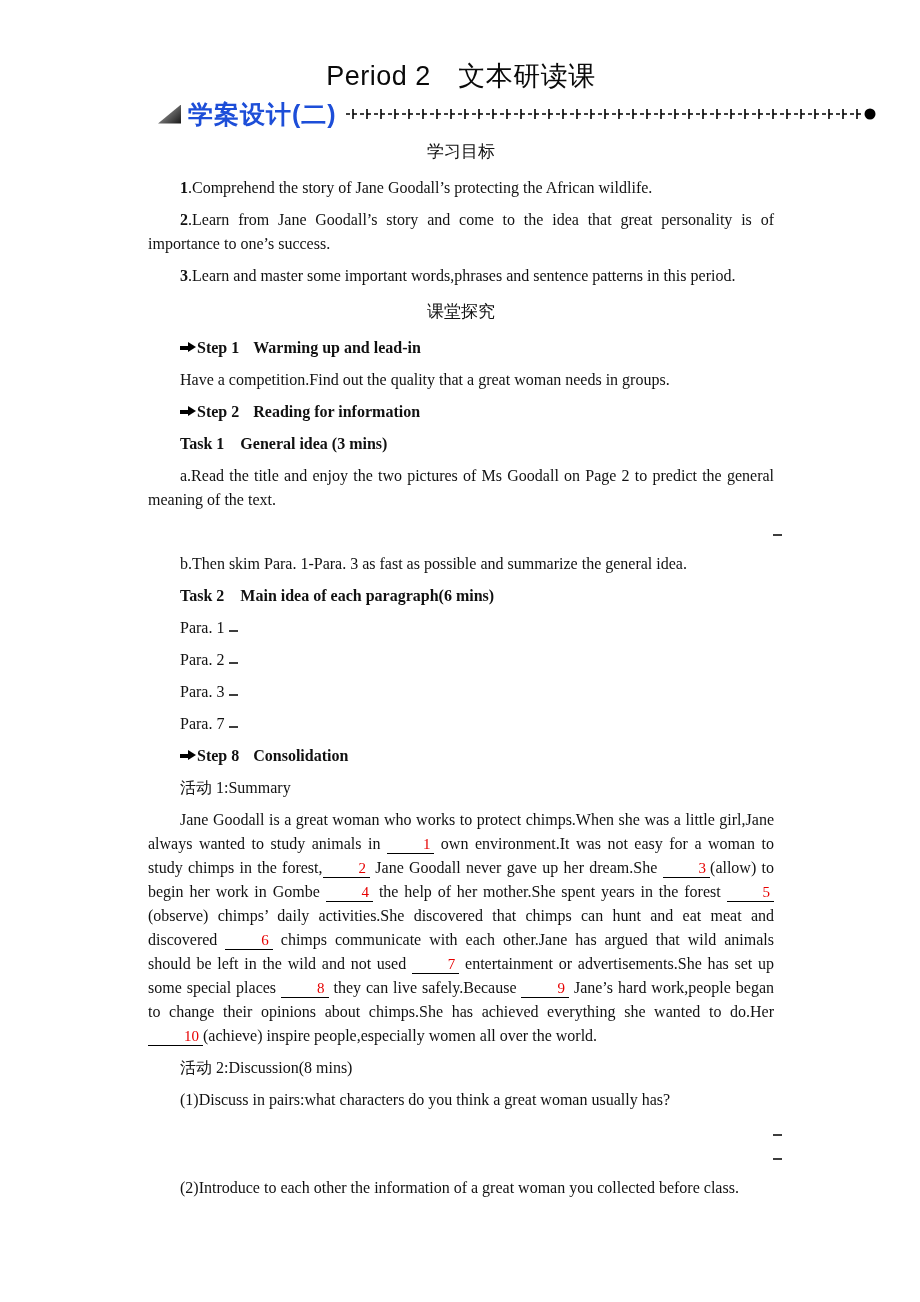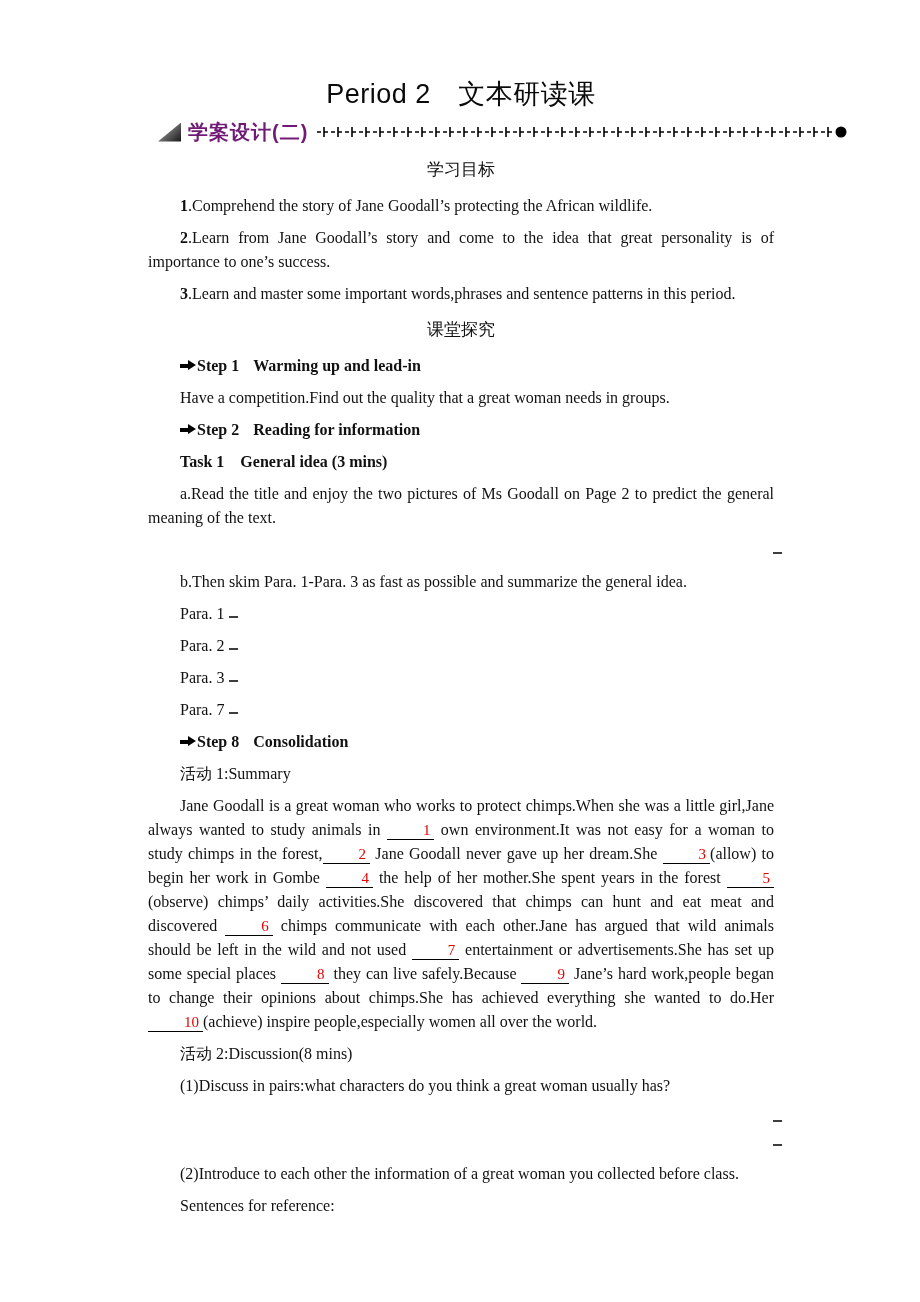--- a/index.html
+++ b/index.html
@@ -1,42 +1,42 @@
 <!DOCTYPE html>
 <html><head>
 <meta charset="utf-8">
 <style>
   html,body{margin:0;padding:0;background:#ffffff;}
   .page{
     position:relative;
     width:920px;height:1302px;
     margin:0 auto;background:#fff;
     box-sizing:border-box;
-    padding:76px 138px 0 140px;
+    padding:58px 138px 0 140px;
     font-family:"Liberation Serif","DejaVu Serif",serif;
     font-size:16px;line-height:24px;color:#111;
   }
   .title{
     margin:0 0 4px 0;text-align:center;
     font-family:"Liberation Sans","DejaVu Sans",sans-serif;
     font-weight:500;font-size:27px;line-height:36px;color:#0a0a0a;
     letter-spacing:0.5px;
   }
   .banner{
     display:flex;align-items:center;gap:7px;
     margin:6px 0 8px 18px;height:28px;
   }
   .tri{
     display:inline-block;width:23px;height:19px;flex:0 0 auto;
     background:linear-gradient(135deg,#b5b5b5 0%,#6e6e6e 45%,#161616 100%);
     clip-path:polygon(0 100%,100% 0,100% 100%);
   }
   .banner-label{
     font-family:"Liberation Sans","DejaVu Sans",sans-serif;
-    font-weight:bold;font-size:20px;line-height:26px;color:#701a75;
+    font-weight:bold;font-size:25px;line-height:26px;color:#1d4ed8;
     letter-spacing:1px;white-space:nowrap;
   }
   .ruler{flex:0 0 auto;display:block;margin-left:2px;}
   .chead{margin:12px;text-align:center;text-indent:0;font-size:17px;}
   p.para{margin:8px;text-indent:2em;text-align:justify;}
   p.bold{font-weight:bold;}
   .seg-b{font-weight:bold;}
   .step-gap{display:inline-block;width:14px;}
   .arrow-icon{
     display:inline-block;width:16px;height:11px;position:relative;
@@ -95,31 +95,31 @@
   <p class="para bold"><span class="arrow-icon"></span><span>Step 1</span><span class="step-gap"></span><span>Warming up and lead-in</span></p>
   <p class="para">Have a competition.Find out the quality that a great woman needs in groups.</p>
 
   <p class="para bold"><span class="arrow-icon"></span><span>Step 2</span><span class="step-gap"></span><span>Reading for information</span></p>
 
   <p class="para bold">Task 1　General idea (3 mins)</p>
   <p class="para">a.Read the title and enjoy the two pictures of Ms Goodall on Page 2 to predict the general meaning of the text.</p>
   <p class="stub-line"><span class="ustub"></span></p>
   <p class="para">b.Then skim Para. 1-Para. 3 as fast as possible and summarize the general idea.</p>
 
+  <p class="para bold">Task 2　Main idea of each paragraph(6 mins)</p>
   <p class="para"><span>Para. 1</span><span class="ustub"></span></p>
   <p class="para"><span>Para. 2</span><span class="ustub"></span></p>
   <p class="para"><span>Para. 3</span><span class="ustub"></span></p>
   <p class="para"><span>Para. 7</span><span class="ustub"></span></p>
 
   <p class="para bold"><span class="arrow-icon"></span><span>Step 8</span><span class="step-gap"></span><span>Consolidation</span></p>
 
   <p class="para">活动 1:Summary</p>
 
   <p class="para"><span class="seg-p">Jane Goodall is a great woman who works to protect chimps.When she was a little girl,Jane always wanted to study animals in </span><span class="blank">1</span><span class="seg-p"> own environment.It was not easy for a woman to study chimps in the forest,</span><span class="blank">2</span><span class="seg-p"> Jane Goodall never gave up her dream.She </span><span class="blank">3</span><span class="seg-p">(allow) to begin her work in Gombe </span><span class="blank">4</span><span class="seg-p"> the help of her mother.She spent years in the forest </span><span class="blank">5</span><span class="seg-p">(observe) chimps’ daily activities.She discovered that chimps can hunt and eat meat and discovered </span><span class="blank">6</span><span class="seg-p"> chimps communicate with each other.Jane has argued that wild animals should be left in the wild and not used </span><span class="blank">7</span><span class="seg-p"> entertainment or advertisements.She has set up some special places </span><span class="blank">8</span><span class="seg-p"> they can live safely.Because </span><span class="blank">9</span><span class="seg-p"> Jane’s hard work,people began to change their opinions about chimps.She has achieved everything she wanted to do.Her </span><span class="blank">10</span><span class="seg-p">(achieve) inspire people,especially women all over the world.</span></p>
 
   <p class="para">活动 2:Discussion(8 mins)</p>
   <p class="para">(1)Discuss in pairs:what characters do you think a great woman usually has?</p>
   <p class="stub-line"><span class="ustub"></span></p>
   <p class="stub-line"><span class="ustub"></span></p>
   <p class="para">(2)Introduce to each other the information of a great woman you collected before class.</p>
-  <p class="para">Sentences for reference:</p>
 
 </div>
 
 </body></html>

